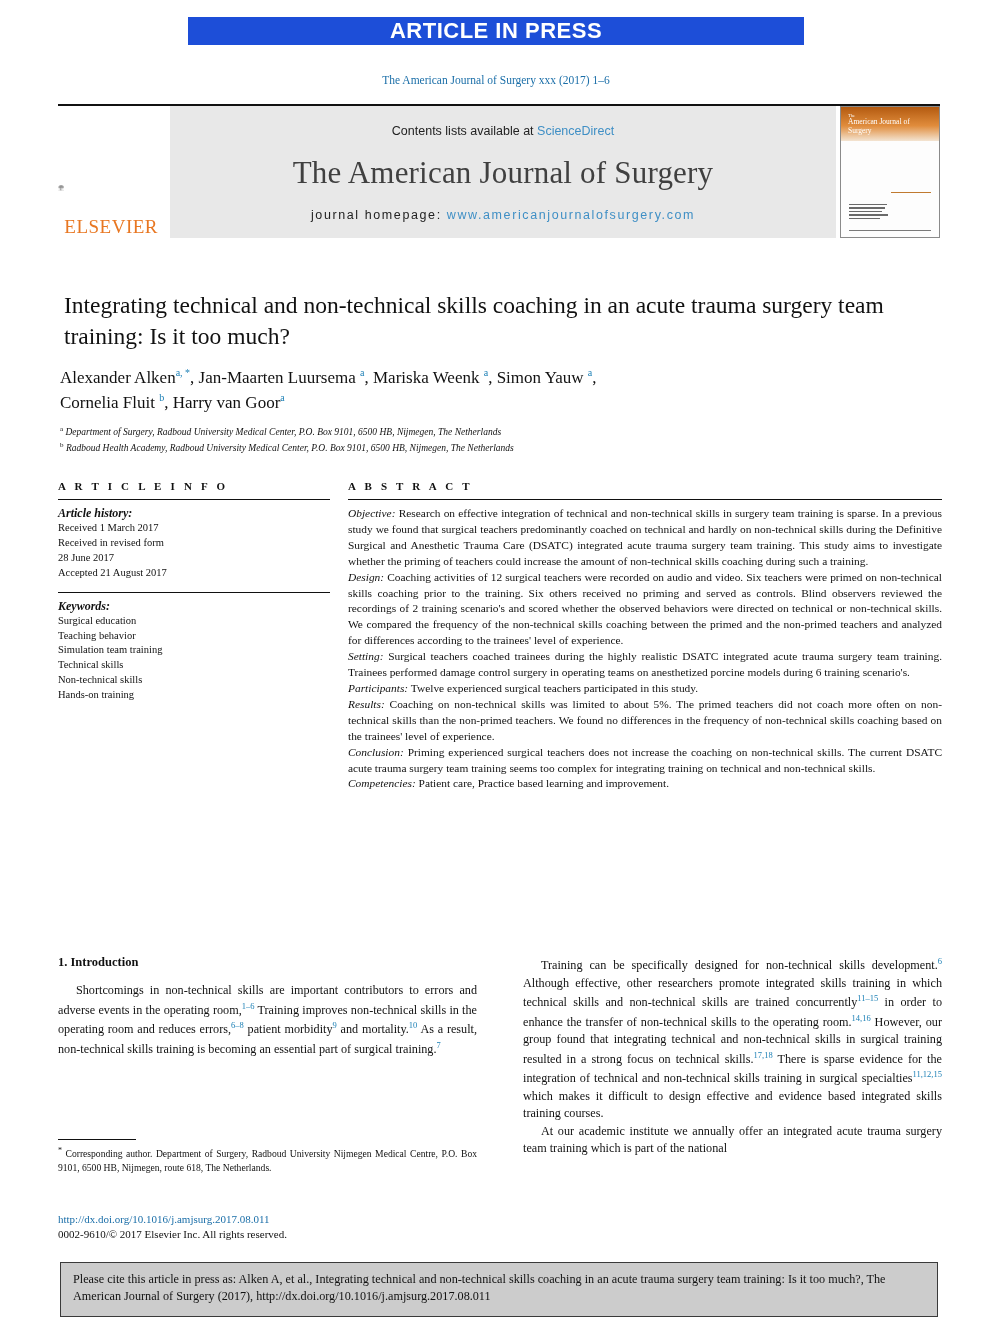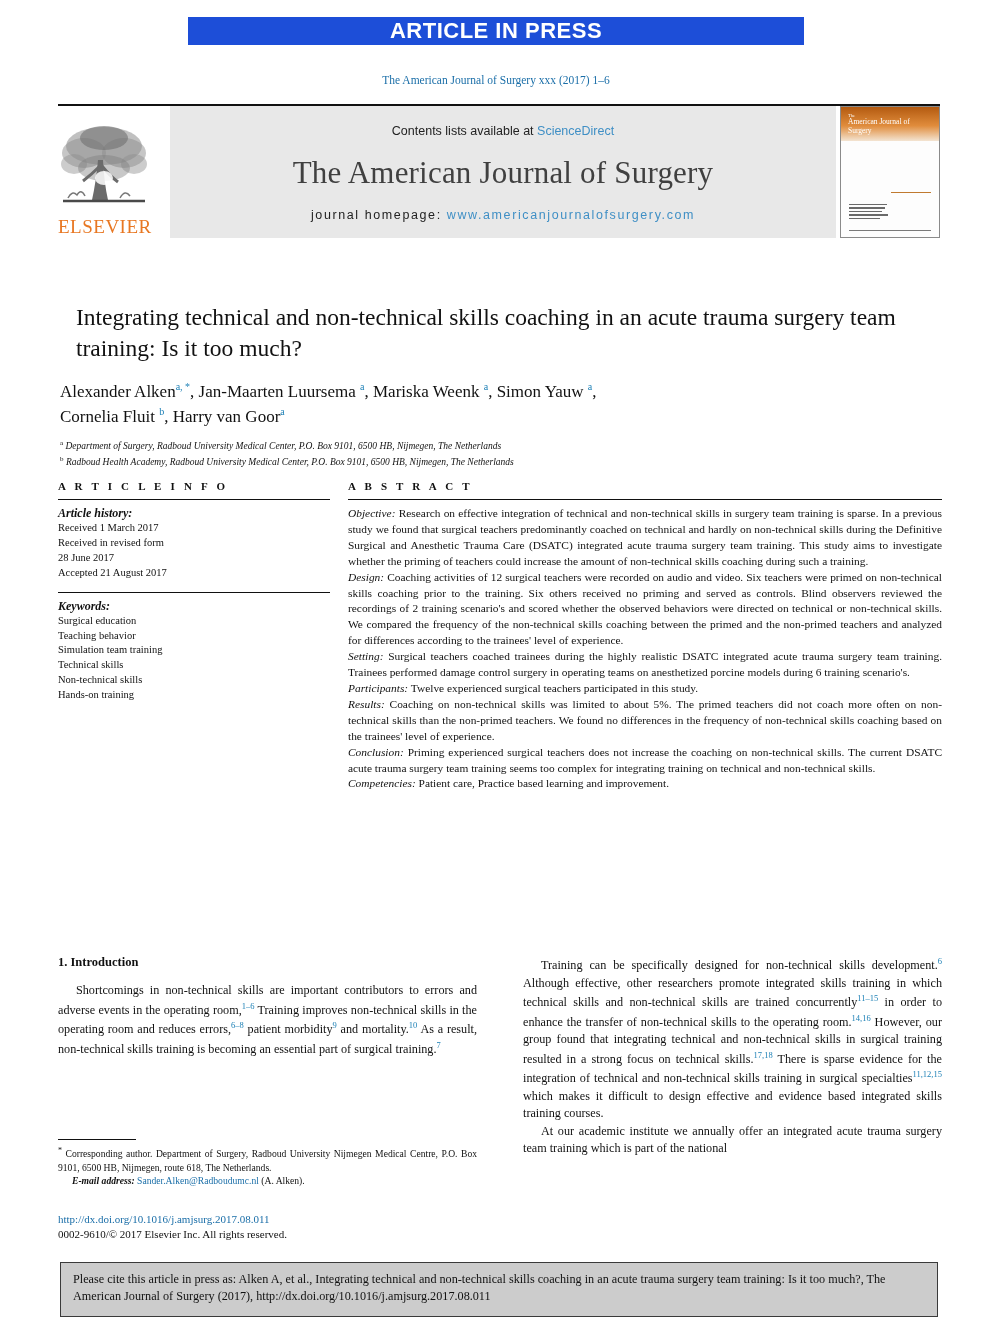--- a/index.html
+++ b/index.html
@@ -59,23 +59,23 @@
   }
   .masthead-inner {
     display: flex;
     height: 132px;
     align-items: stretch;
   }
   .elsevier-logo {
     width: 100px;
     flex: 0 0 100px;
     display: flex;
-    flex-direction: column;
+    flex-direction: row;
     justify-content: flex-end;
-    align-items: flex-start;
+    align-items: flex-end;
     padding-bottom: 2px;
     box-sizing: border-box;
   }
   .tree-svg { display: block; }
   .elsevier-word {
     font-family: "Liberation Serif", serif;
     font-size: 19px;
     letter-spacing: 0.5px;
     color: #E87722;
     line-height: 1;
@@ -143,21 +143,21 @@
   .cover-rule { position:absolute; left:50px; right:8px; bottom:44px; height:1.5px; background:#c07a30; }
   .cover-foot { position:absolute; left:8px; right:8px; bottom:6px; height:1.5px; background:#7a7a7a; }
 
   
   .title-block { position: absolute; left: 60px; top: 286px; width: 880px; }
   .art-title {
     font-family: "Liberation Serif", serif;
     font-size: 23.5px;
     line-height: 1.32;
     color: #111;
-    margin: 16px;
+    margin: 4px;
     font-weight: normal;
   }
   .authors {
     font-family: "Liberation Serif", serif;
     font-size: 17px;
     line-height: 1.45;
     margin-top: 14px;
     color: #111;
   }
   .authors sup { color: #1a7fb5; font-size: 10px; }
@@ -436,24 +436,20 @@
     <p class="body-para">At our academic institute we annually offer an integrated acute trauma surgery team training which is part of the national</p>
   </div>
 </div>
 
 <div class="footnotes">
   <div class="fn-rule"></div>
   <div class="fn-text">
     <span class="star">*</span>
     <span>Corresponding author. Department of Surgery, Radboud University Nijmegen Medical Centre, P.O. Box 9101, 6500 HB, Nijmegen, route 618, The Netherlands.</span>
   </div>
-  <div class="fn-text" style="text-indent:14px">
-    <span class="fn-email-label">E-mail address:</span>
-    <span class="link-blue">Sander.Alken@Radboudumc.nl</span><span> (A. Alken).</span>
-  </div>
 </div>
 
 <div class="doi-block">
   <div class="doi-line">http://dx.doi.org/10.1016/j.amjsurg.2017.08.011</div>
   <div class="issn-line">0002-9610/© 2017 Elsevier Inc. All rights reserved.</div>
 </div>
 
 <div class="cite-box">
   <div class="cite-text">Please cite this article in press as: Alken A, et al., Integrating technical and non-technical skills coaching in an acute trauma surgery team training: Is it too much?, The American Journal of Surgery (2017), http://dx.doi.org/10.1016/j.amjsurg.2017.08.011</div>
 </div>

